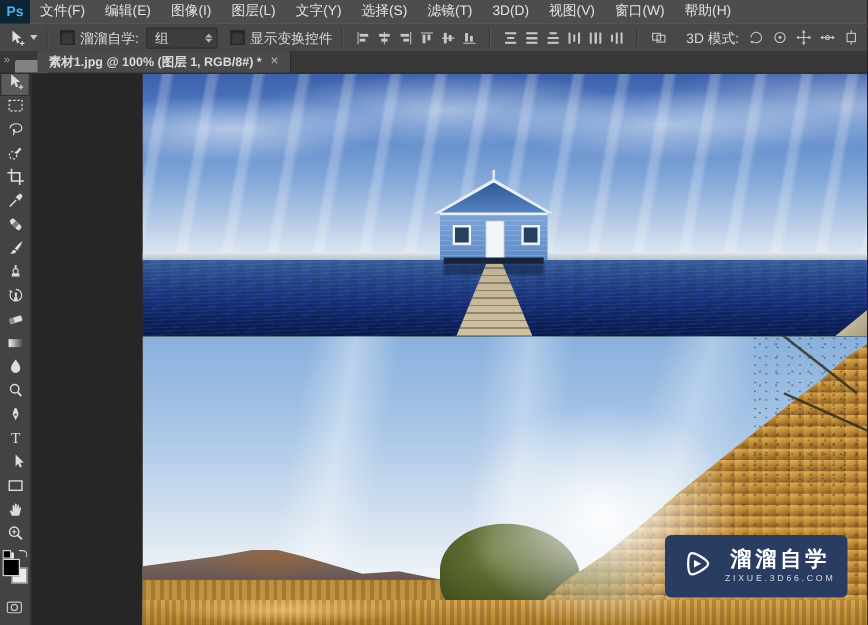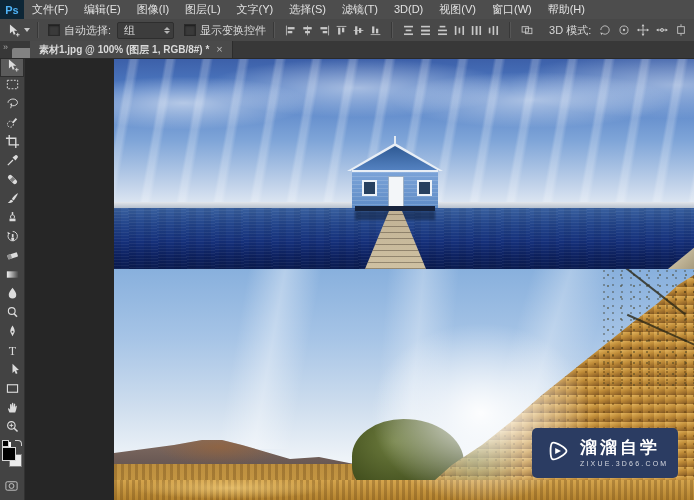--- a/index.html
+++ b/index.html
@@ -132,21 +132,21 @@
   .pb-bl2{left:510px;top:60px;width:75px;height:2px;transform:rotate(24deg);}
   .pb-strip{left:0;top:211px;width:580px;height:20px;background:
     radial-gradient(140px 16px at 20% 40%,rgba(255,222,142,.55),rgba(0,0,0,0) 70%),
     repeating-linear-gradient(90deg,rgba(96,62,18,.3) 0 3px,rgba(0,0,0,0) 3px 6px),
     linear-gradient(180deg,#d5a54d,#b5842f);}
   .pb-glow{left:257px;top:54px;width:220px;height:180px;pointer-events:none;
     background:radial-gradient(closest-side,rgba(255,255,255,.95),rgba(255,255,255,0));}
   .watermark{position:absolute;left:418px;top:159px;width:146px;height:50px;background:#2b3c62;
     border-radius:5px;display:flex;align-items:center;padding:0 0 0 10px;box-sizing:border-box;
     gap:8px;z-index:10;box-shadow:0 0 0 1px rgba(255,255,255,.05);}
-  .wm-text{display:flex;flex-direction:column;line-height:1;}
+  .wm-text{display:flex;flex-direction:column;line-height:1;align-items:center;}
   .wm-title{color:#fff;font-size:17px;font-weight:bold;letter-spacing:3px;white-space:nowrap;}
   .wm-url{color:rgba(255,255,255,.78);font-size:7px;letter-spacing:2.2px;margin-top:4px;white-space:nowrap;}
 </style>
 </head>
 <body>
 
 <div class="stage">
 
   <div class="menubar">
     <div class="ps-logo">Ps</div>
@@ -168,21 +168,21 @@
   <div class="optionsbar">
     <span class="opt-tool">
         <svg width="15" height="15" viewBox="0 0 16 16">
           <path d="M4.2 1.5v9.8l2.6-2.4 1.5 3.6 1.8-.8-1.5-3.5h3.4z" fill="#dcdcdc"></path>
           <path d="M10.5 12.5h4m-2-2v4" stroke="#dcdcdc" stroke-width="1"></path>
         </svg>
       </span>
     <span class="dd-caret"></span>
     <span class="vsep"></span>
     <span class="checkbox"></span>
-    <span class="opt-label">自动选择:</span>
+    <span class="opt-label">溜溜自学:</span>
     <span class="dropdown">
       <span class="dd-value">组</span>
       <span class="dd-arrows"></span>
     </span>
     <span class="checkbox"></span>
     <span class="opt-label">显示变换控件</span>
     <span class="vsep"></span>
     <span class="icon-group">
         <div class="icon-btn">
           <svg width="13" height="13" viewBox="0 0 16 16">

